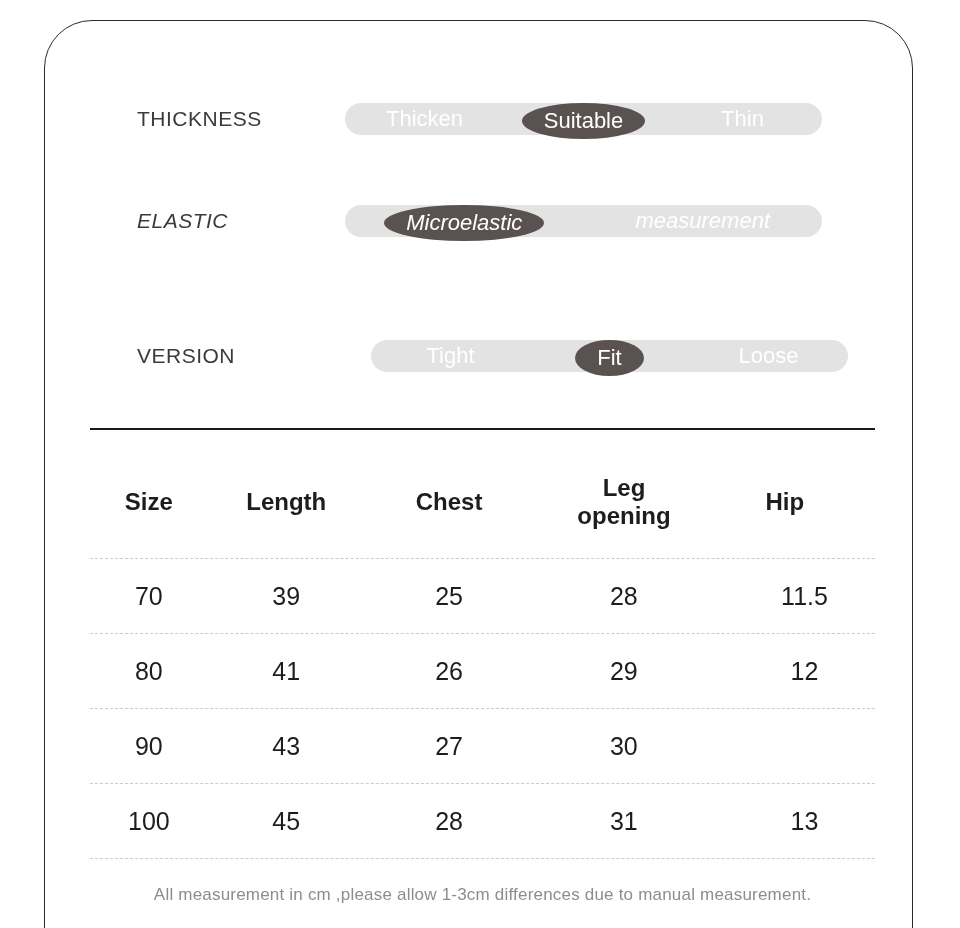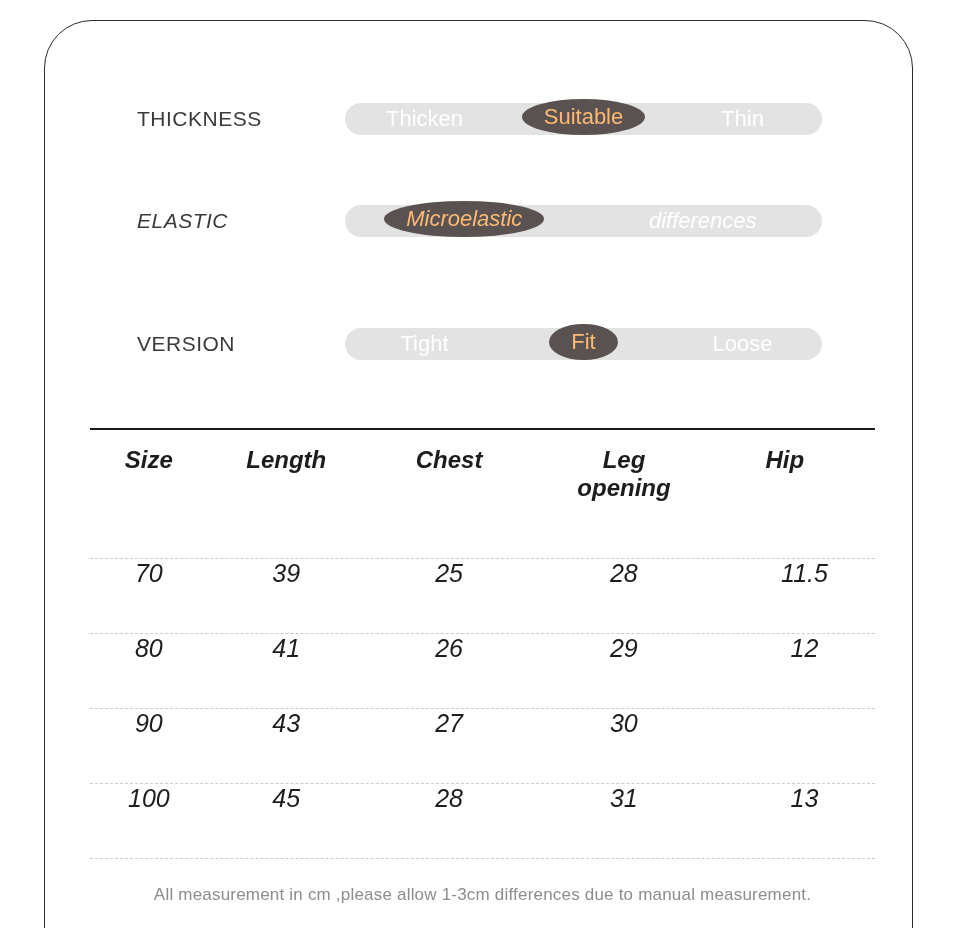--- a/index.html
+++ b/index.html
@@ -29,71 +29,70 @@
   .attr-row {
     position: absolute;
     left: 137px;
     width: 685px;
     height: 44px;
     display: flex;
     align-items: center;
   }
   .attr-row.r0 { top: 97px; }
   .attr-row.r1 { top: 199px; font-style: italic; }
-  .attr-row.r2 { top: 322px; }
+  .attr-row.r2 { top: 334px; gap: 26px; }
   .attr-label {
     flex: 0 0 208px;
     font-size: 21px;
     letter-spacing: 0.5px;
     color: #3e3a39;
   }
   .pill {
     flex: 0 0 477px;
     height: 32px;
     background: #e3e3e3;
     border-radius: 16px;
     display: flex;
-    align-items: flex-end;
+    align-items: flex-start;
   }
   .option {
     flex: 1 1 0;
     display: flex;
     justify-content: center;
     align-items: center;
     font-size: 22px;
     color: #ffffff;
     white-space: nowrap;
     overflow: visible;
   }
   .option > span { display: inline-block; line-height: 32px; }
   .option > span.selected-ellipse {
     background: #5a5250;
-    color: #fdba74;
+    color: #ffffff;
     height: 36px;
     line-height: 36px;
     padding: 0 22px;
     border-radius: 50%;
   }
 
   
   .size-table {
     position: absolute;
     left: 90px; top: 428px;
     width: 785px;
     border-top: 2px solid #1a1a1a;
     color: #1d1d1d;
   }
   .t-row {
     display: flex;
-    align-items: flex-start;
+    align-items: center;
     height: 74px;
     border-bottom: 1px dashed #cccccc;
     font-size: 25px;
     font-weight: 400;
-    font-style: italic;
   }
   .t-row.t-head {
     height: 112px;
     padding-top: 16px;
     box-sizing: content-box;
     font-size: 24px;
     font-weight: 700;
   }
   .t-cell { text-align: center; }
   .c0 { width: 15%; }
@@ -133,21 +132,21 @@
     </div>
   </div>
 
   <div class="attr-row r1">
     <div class="attr-label">ELASTIC</div>
     <div class="pill">
       <div class="option">
         <span class="selected-ellipse">Microelastic</span>
       </div>
       <div class="option">
-        <span>differences</span>
+        <span>measurement</span>
       </div>
     </div>
   </div>
 
   <div class="attr-row r2">
     <div class="attr-label">VERSION</div>
     <div class="pill">
       <div class="option">
         <span>Tight</span>
       </div>

